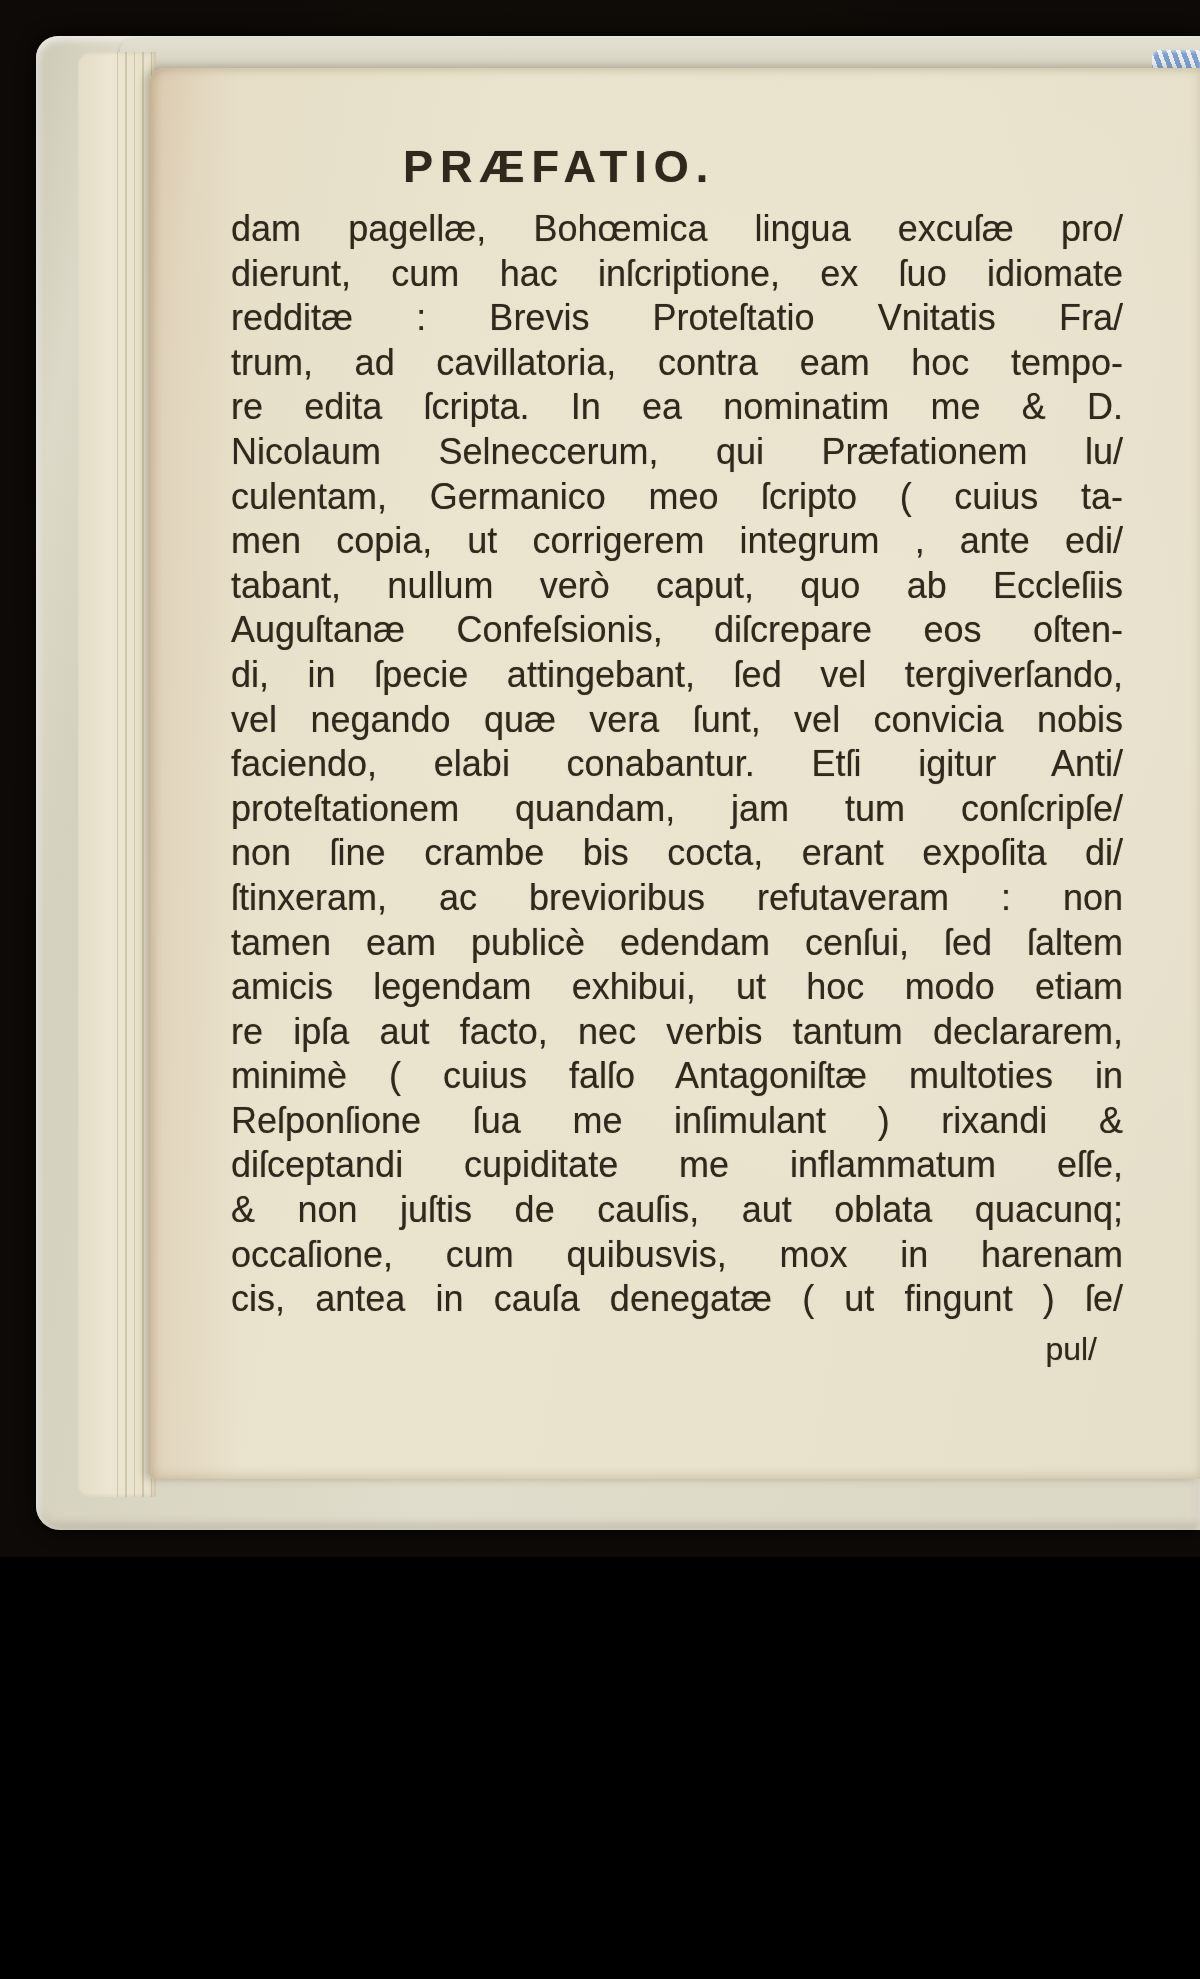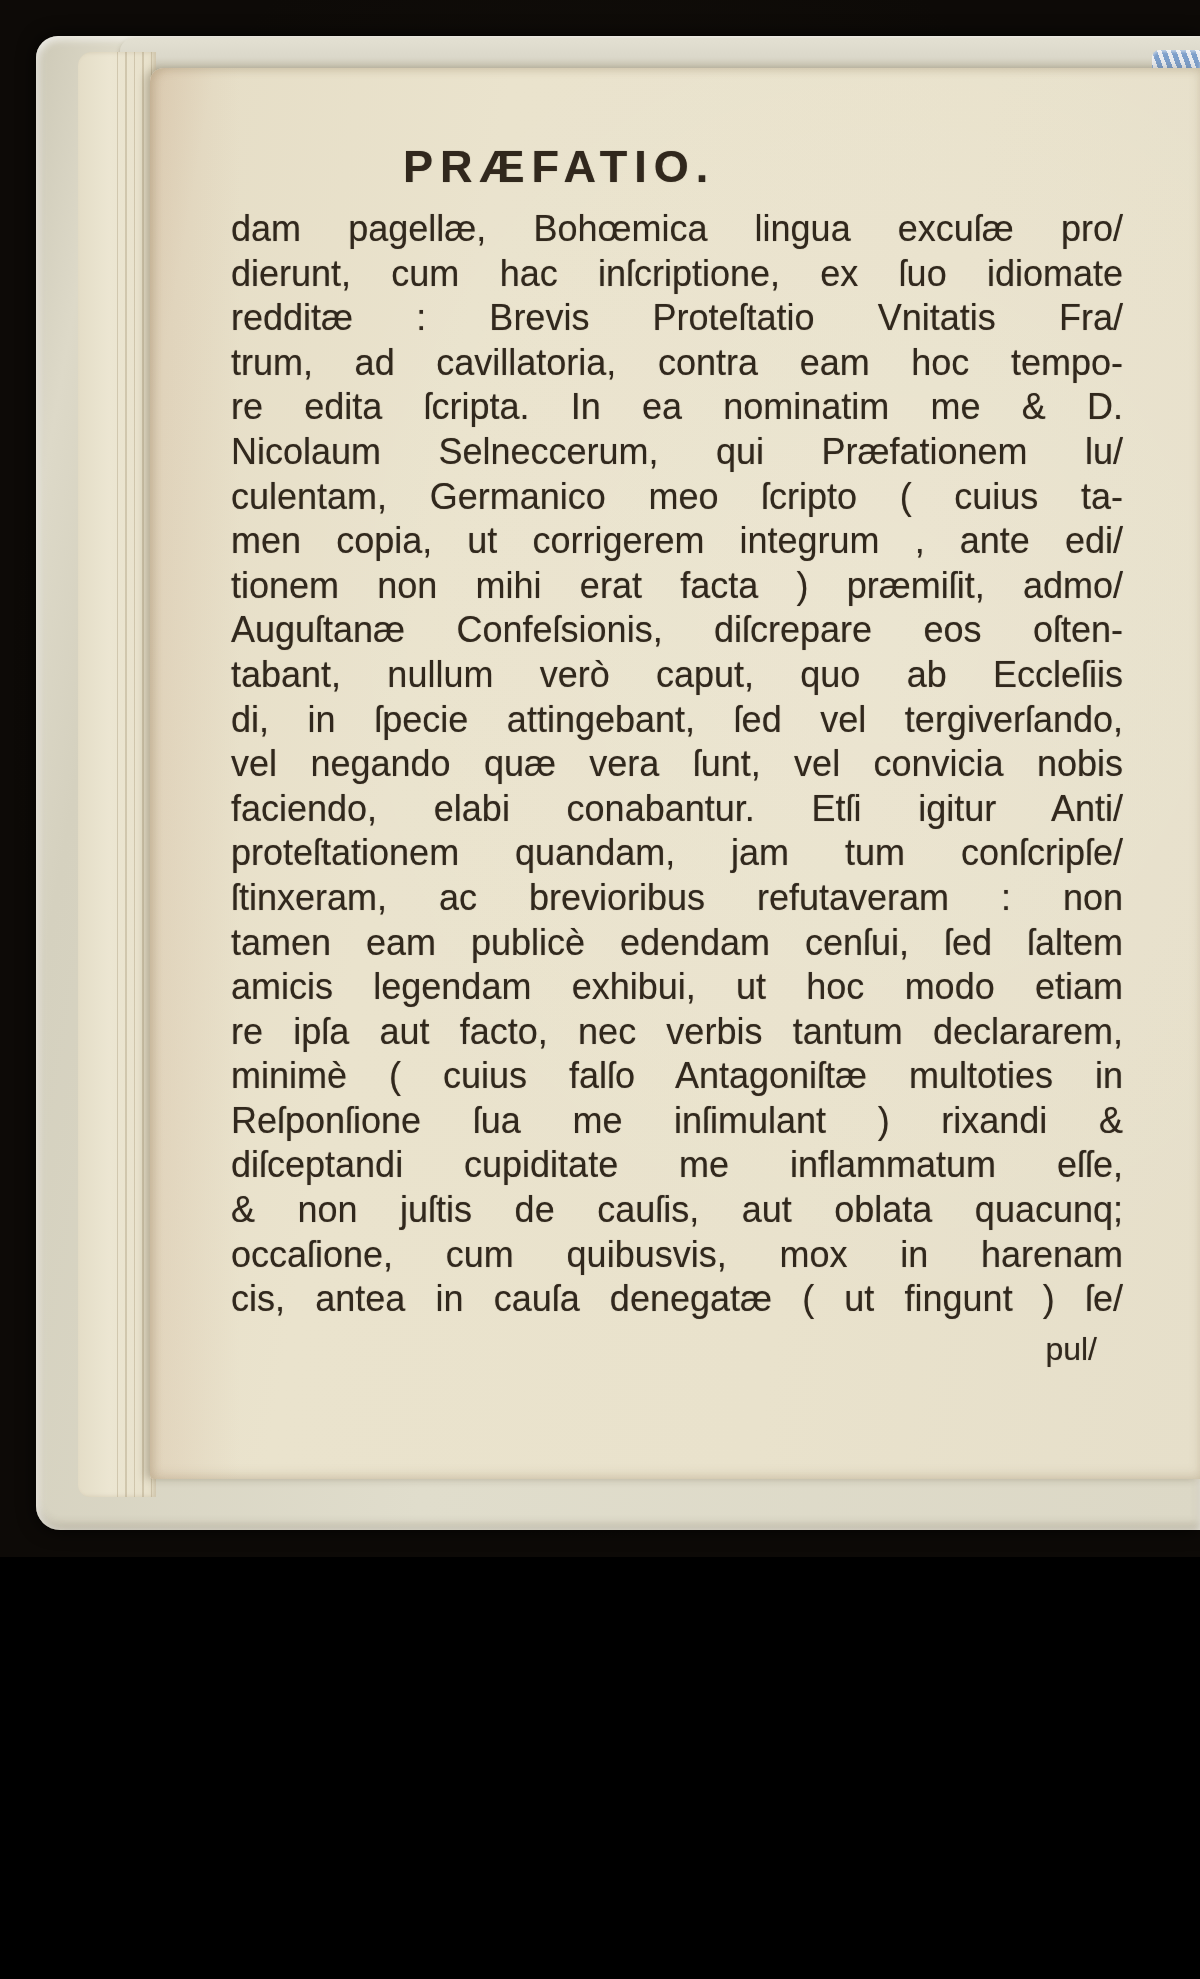--- a/index.html
+++ b/index.html
@@ -132,27 +132,27 @@
       <h1 class="heading">PRÆFATIO.</h1>
       <div class="bodylines">
           <div class="bodyline">dam pagellæ, Bohœmica lingua excuſæ pro/</div>
           <div class="bodyline">dierunt, cum hac inſcriptione, ex ſuo idiomate</div>
           <div class="bodyline">redditæ : Brevis Proteſtatio Vnitatis Fra/</div>
           <div class="bodyline">trum, ad cavillatoria, contra eam hoc tempo-</div>
           <div class="bodyline">re edita ſcripta. In ea nominatim me &amp; D.</div>
           <div class="bodyline">Nicolaum Selneccerum, qui Præfationem lu/</div>
           <div class="bodyline">culentam, Germanico meo ſcripto ( cuius ta-</div>
           <div class="bodyline">men copia, ut corrigerem integrum , ante edi/</div>
-          <div class="bodyline">tionem non mihi erat facta ) præmiſit, admo/</div>
+          <div class="bodyline">tabant, nullum verò caput, quo ab Eccleſiis</div>
           <div class="bodyline">Auguſtanæ Confeſsionis, diſcrepare eos oſten-</div>
-          <div class="bodyline">tabant, nullum verò caput, quo ab Eccleſiis</div>
           <div class="bodyline">di, in ſpecie attingebant, ſed vel tergiverſando,</div>
           <div class="bodyline">vel negando quæ vera ſunt, vel convicia nobis</div>
           <div class="bodyline">faciendo, elabi conabantur. Etſi igitur Anti/</div>
           <div class="bodyline">proteſtationem quandam, jam tum conſcripſe/</div>
+          <div class="bodyline">non ſine crambe bis cocta, erant expoſita di/</div>
           <div class="bodyline">ſtinxeram, ac brevioribus refutaveram : non</div>
           <div class="bodyline">tamen eam publicè edendam cenſui, ſed ſaltem</div>
           <div class="bodyline">amicis legendam exhibui, ut hoc modo etiam</div>
           <div class="bodyline">re ipſa aut facto, nec verbis tantum declararem,</div>
           <div class="bodyline">minimè ( cuius falſo Antagoniſtæ multoties in</div>
           <div class="bodyline">Reſponſione ſua me inſimulant ) rixandi &amp;</div>
           <div class="bodyline">diſceptandi cupiditate me inflammatum eſſe,</div>
           <div class="bodyline">&amp; non juſtis de cauſis, aut oblata quacunq;</div>
           <div class="bodyline">occaſione, cum quibusvis, mox in harenam</div>
           <div class="bodyline">cis, antea in cauſa denegatæ ( ut fingunt ) ſe/</div>

